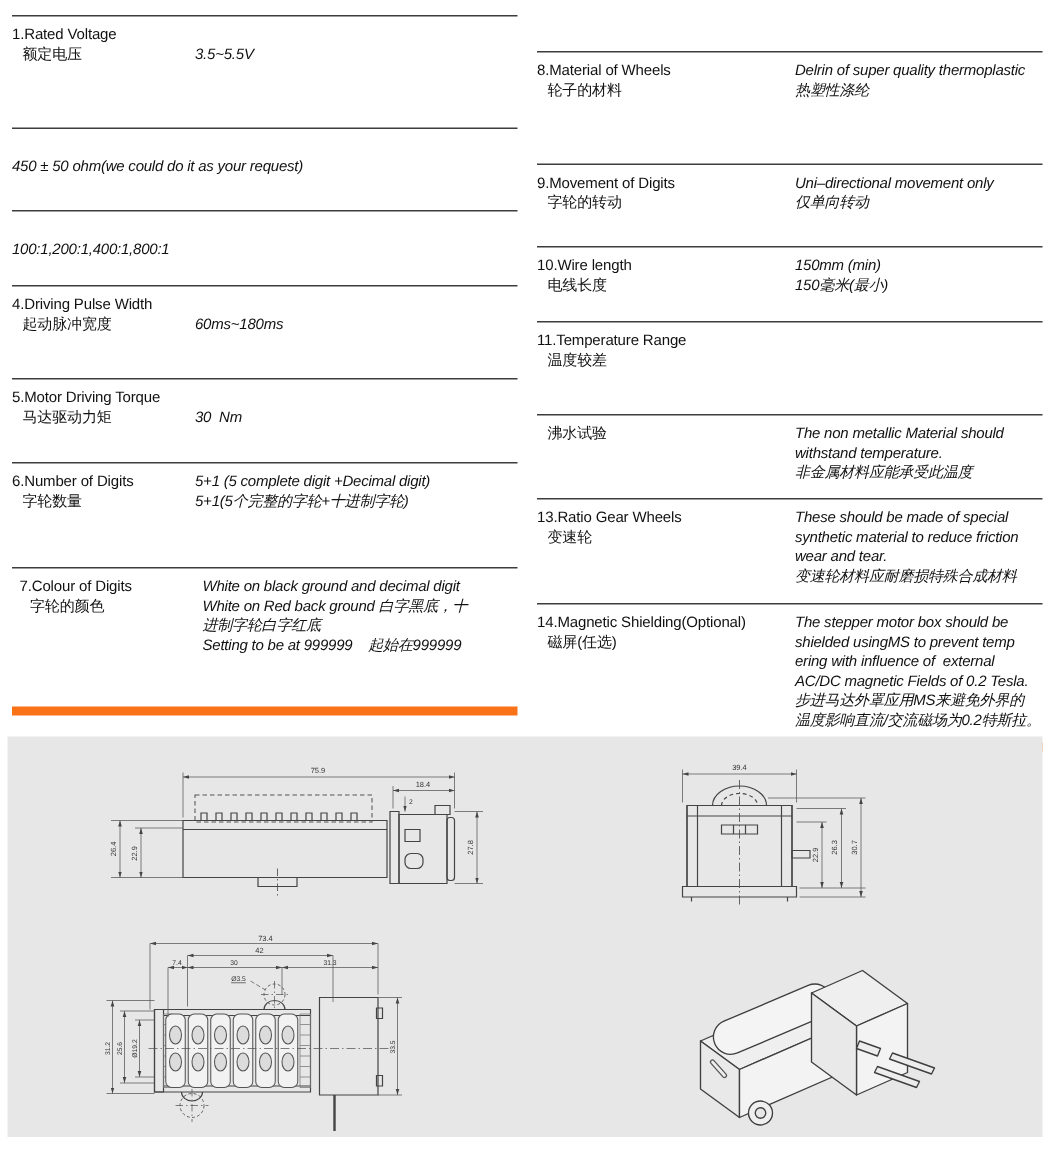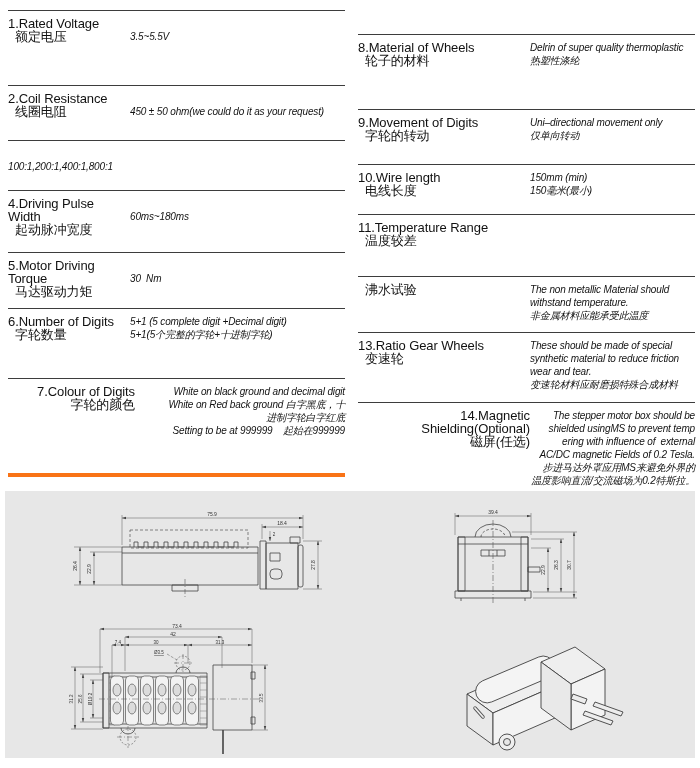--- a/index.html
+++ b/index.html
@@ -4,24 +4,24 @@
 <style>
   html,body{margin:0;padding:0;}
   body{
     width:700px;height:768px;background:#ffffff;position:relative;
     font-family:"Liberation Sans", sans-serif;color:#111;overflow:hidden;
   }
   .spec-table{position:absolute;left:8px;top:10px;display:flex;}
   .spec-col{width:337px;}
   .spec-col.right{margin-left:13px;margin-top:24px;}
   .spec-row{display:flex;border-top:1px solid #3d3d3d;padding-top:6px;box-sizing:border-box;}
-  .spec-row.last{border-bottom:4px solid #f97316;text-align:right;}
+  .spec-row.last{border-bottom:6px solid #f97316;}
   .r1{min-height:75px}.r2{min-height:55px}.r3{min-height:50px}.r4{min-height:62px}
   .r5{min-height:56px}.r6{min-height:70px}.r7{min-height:99px}
-  .lbl{width:122px;flex:none;font-size:13px;line-height:13px;letter-spacing:-0.1px;}
+  .lbl{width:122px;flex:none;font-size:10px;line-height:13px;letter-spacing:-0.1px;}
   .spec-col.right .lbl{width:172px;}
   .zh{padding-left:7px;}
   .lbl-indent{padding-left:5px;}
   .val{flex:1;font-size:10px;line-height:13px;white-space:pre;letter-spacing:-0.15px;font-style:italic;}
   .v-low{padding-top:13px;}
   .panel{position:absolute;left:5px;top:491px;width:690px;height:267px;background:#e7e7e7;}
   .dwg{position:absolute;}
   .dwg text{font-family:"Liberation Sans",sans-serif;fill:#333;}
   svg line,svg rect,svg path,svg polygon,svg circle,svg ellipse{vector-effect:non-scaling-stroke;}
 </style>
@@ -32,24 +32,20 @@
 
   <div class="spec-col">
     <div class="spec-row r1">
       <div class="lbl">
         <div>1.Rated Voltage</div>
         <div class="zh">额定电压</div>
       </div>
       <div class="val v-low">3.5~5.5V</div>
     </div>
     <div class="spec-row r2">
-      <div class="lbl">
-        <div>2.Coil Resistance</div>
-        <div class="zh">线圈电阻</div>
-      </div>
       <div class="val v-low">450 ± 50 ohm(we could do it as your request)</div>
     </div>
     <div class="spec-row r3">
       <div class="val v-low">100:1,200:1,400:1,800:1</div>
     </div>
     <div class="spec-row r4">
       <div class="lbl">
         <div>4.Driving Pulse Width</div>
         <div class="zh">起动脉冲宽度</div>
       </div>

